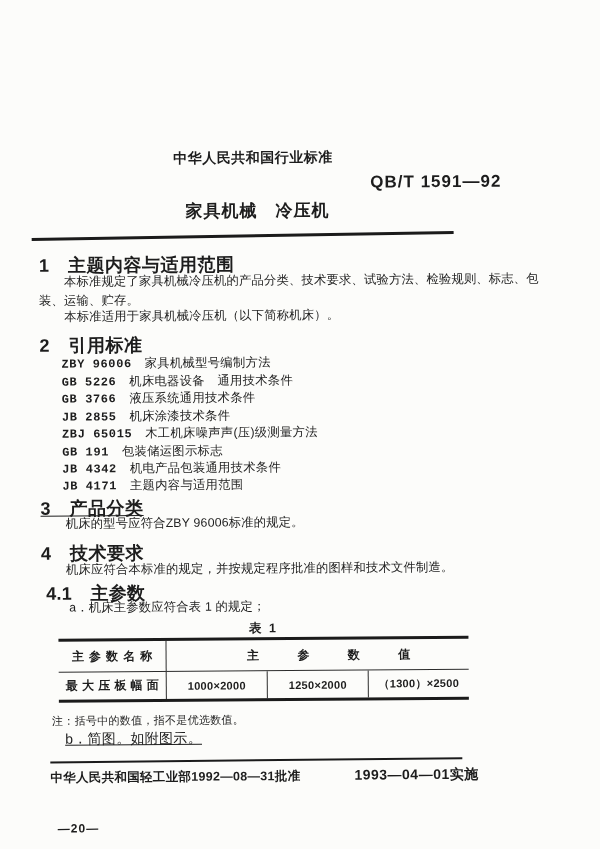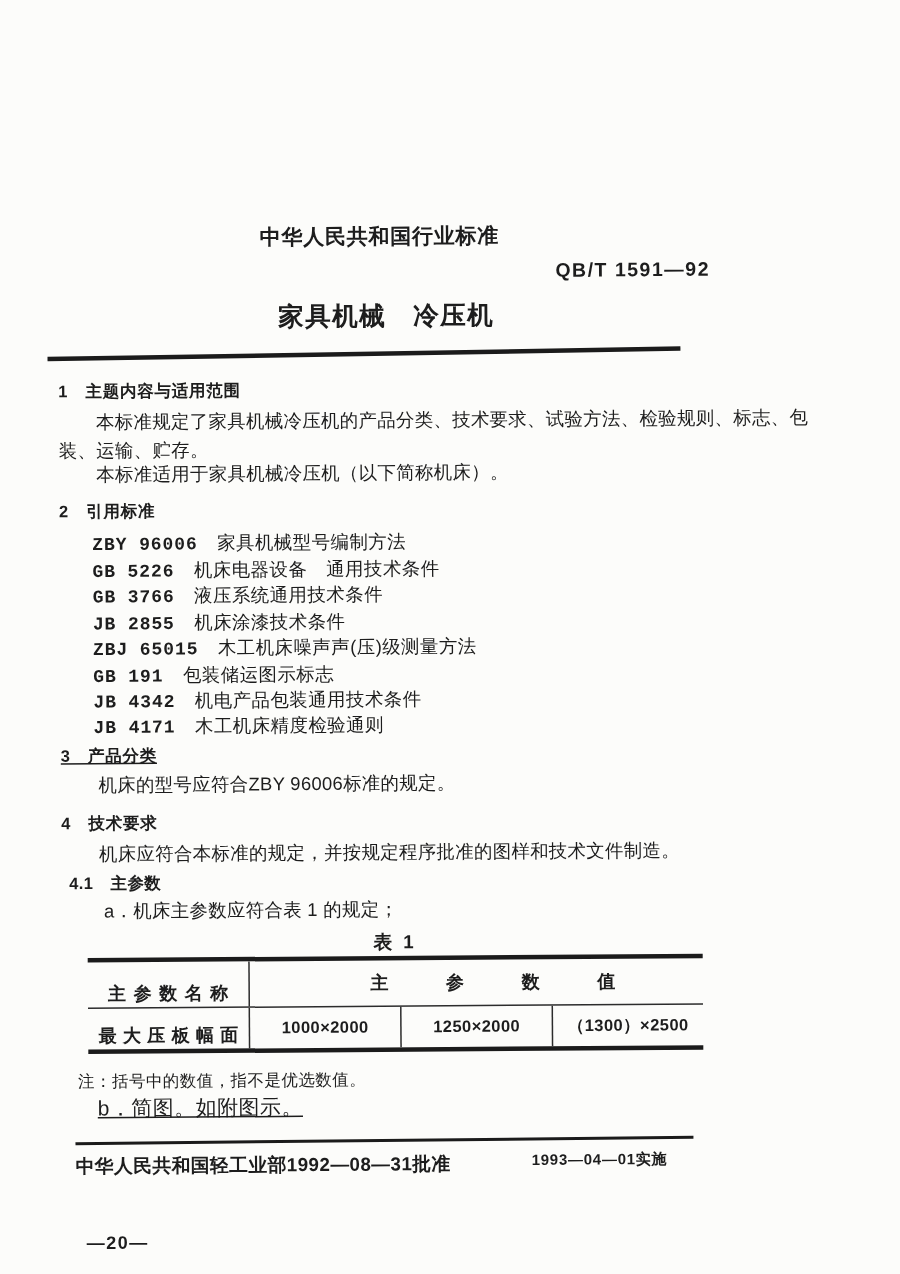--- a/index.html
+++ b/index.html
@@ -8,57 +8,57 @@
     background:#fcfcfa; overflow:hidden;
     font-family:"Liberation Sans", sans-serif;
     color:#1d1d1d;
     -webkit-font-smoothing:antialiased;
   }
   .skew { position:absolute; inset:0; transform:rotate(-0.4deg); transform-origin:300px 430px; }
   .abs { position:absolute; white-space:nowrap; }
 
   
   .std-type { left:175px; top:149px; font-size:14px; font-weight:700; letter-spacing:0.5px; }
-  .std-num  { left:372px; top:173px; font-size:13px; font-weight:700; letter-spacing:1px; }
+  .std-num  { left:372px; top:173px; font-size:17px; font-weight:700; letter-spacing:1px; }
   .doc-title{ left:187px; top:199px; font-size:17px; font-weight:700; letter-spacing:1px; }
   .rule { position:absolute; background:#1b1b1b; }
   .rule-title { left:33px; top:234px; width:422px; height:2.6px; transform:rotate(-0.55deg); }
 
   
-  .h2 { font-size:11px; font-weight:700; letter-spacing:0.5px; }
+  .h2 { font-size:18px; font-weight:700; letter-spacing:0.5px; }
   .body-txt { font-size:12.3px; font-weight:500; letter-spacing:0.2px; }
   .para { position:absolute; left:40px; width:500px; font-size:12.3px; font-weight:500;
           line-height:18.5px; text-indent:25px; letter-spacing:0.2px; white-space:normal; }
 
   .ref-code { display:inline-block; font-size:12px; font-weight:600; letter-spacing:0.6px; margin-right:13px;font-family:Liberation Mono, monospace; }
   .ref-title{ font-size:12.3px; font-weight:500; letter-spacing:0.3px; }
 
   
   .tbl-caption { left:57px; top:620px; width:410px; text-align:center; font-size:12.5px; font-weight:600; letter-spacing:2px; }
   .tbl { position:absolute; left:57px; top:637px; width:410px;
          border-top:3px solid #1b1b1b; border-bottom:3px solid #1b1b1b; }
   .tr { display:flex; }
   .tr-head { height:30px; border-bottom:1.2px solid #2c2c2c; }
   .tr-body { height:27px; }
   .cell { display:flex; align-items:center; justify-content:center; }
-  .c-name { width:107px; border-right:1.2px solid #2c2c2c; font-size:12px; font-weight:600;align-items:flex-end; }
+  .c-name { width:107px; border-right:1.2px solid #2c2c2c; font-size:12px; font-weight:600; }
   .c-merged { flex:1; font-size:12px; font-weight:600; padding-left:22px; }
   .c-val { flex:1; border-right:1.2px solid #2c2c2c; font-size:11px; font-weight:600; letter-spacing:0.3px; }
   .c-val.last { border-right:none; }
   .sp-wide { letter-spacing:3.2em; margin-right:-3.2em; }
   .sp-mid  { letter-spacing:0.42em; margin-right:-0.42em; }
   .sp-row  { letter-spacing:0.35em; margin-right:-0.35em; }
 
   .note-txt { left:50px; top:712px; font-size:11px; font-weight:500; letter-spacing:0.3px; }
   .item-b   { left:63px; top:729px; font-size:14px; font-weight:500; letter-spacing:0.3px;text-decoration:underline; }
 
   
   .rule-footer { left:48px; top:759px; width:412px; height:2.4px; transform:rotate(-0.2deg); }
   .approval { left:48px; top:768px; font-size:12.5px; font-weight:700; letter-spacing:0.3px; }
-  .implementation { left:352px; top:767px; font-size:10px; font-weight:700; letter-spacing:0.5px; }
+  .implementation { left:352px; top:767px; font-size:14px; font-weight:700; letter-spacing:0.5px; }
   .page-num { left:55px; top:820px; font-size:12px; font-weight:700; letter-spacing:1px; }
 </style>
 </head>
 <body>
 
 <div class="page">
   <div class="skew">
 
     <div class="abs std-type">中华人民共和国行业标准</div>
     <div class="abs std-num">QB/T 1591—92</div>
@@ -86,21 +86,21 @@
     <div class="abs" style="left:62px; top:422px;">
       <span class="ref-code">ZBJ 65015</span><span class="ref-title">木工机床噪声声(压)级测量方法</span>
     </div>
     <div class="abs" style="left:62px; top:440px;">
       <span class="ref-code">GB 191</span><span class="ref-title">包装储运图示标志</span>
     </div>
     <div class="abs" style="left:62px; top:457px;">
       <span class="ref-code">JB 4342</span><span class="ref-title">机电产品包装通用技术条件</span>
     </div>
     <div class="abs" style="left:62px; top:474px;">
-      <span class="ref-code">JB 4171</span><span class="ref-title">木工机床精度检验通则</span>
+      <span class="ref-code">JB 4171</span><span class="ref-title">主题内容与适用范围</span>
     </div>
 
     <div class="abs h2" style="left:40px; top:495px;text-decoration:underline;">3　产品分类</div>
     <div class="abs body-txt" style="left:65px; top:514px;">机床的型号应符合ZBY 96006标准的规定。</div>
 
     <div class="abs h2" style="left:40px; top:540px;">4　技术要求</div>
     <div class="abs body-txt" style="left:65px; top:560px;">机床应符合本标准的规定，并按规定程序批准的图样和技术文件制造。</div>
     <div class="abs h2" style="left:45px; top:580px; letter-spacing:0.3px;">4.1　主参数</div>
     <div class="abs body-txt" style="left:68px; top:598px;">a．机床主参数应符合表 1 的规定；</div>
 

